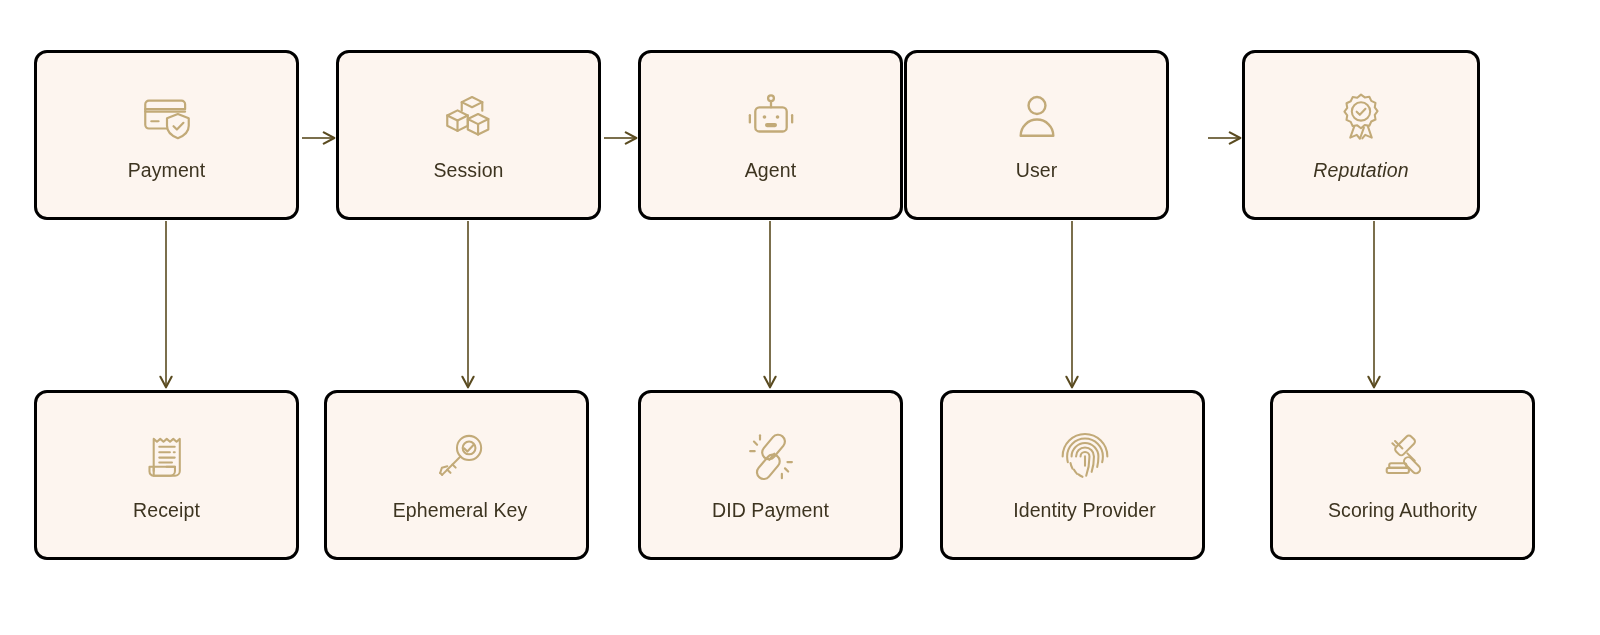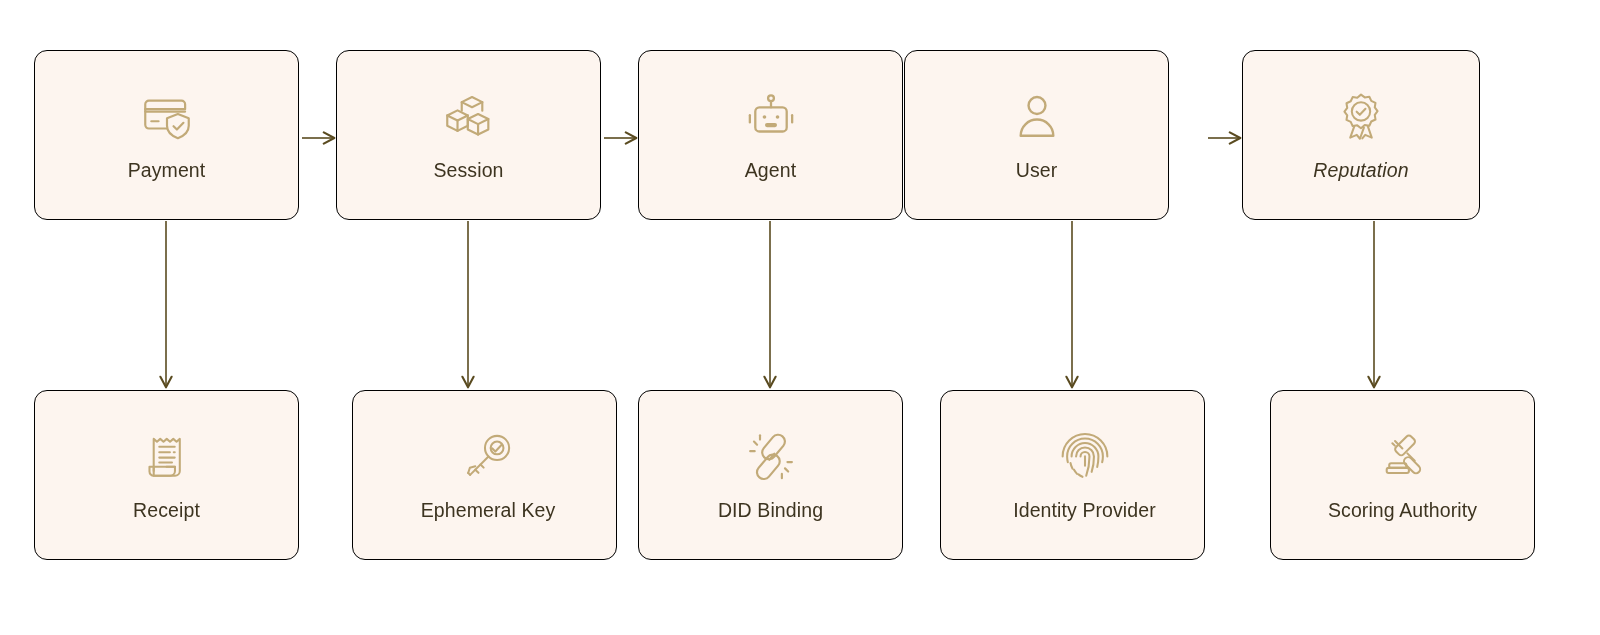--- a/index.html
+++ b/index.html
@@ -29,21 +29,21 @@
     width: 1600px;
     height: 635px;
     pointer-events: none;
   }
 
   
   .card {
     position: absolute;
     box-sizing: border-box;
     background: #fdf5ef;
-    border: 1px solid #000000;
+    border: 3px solid #000000;
     border-radius: 13px;
     display: flex;
     flex-direction: column;
     align-items: center;
     justify-content: center;
   }
   .card.top    { top: 50px;  height: 170px; }
   .card.bottom { top: 390px; height: 170px; }
 
   .card-icon {
@@ -177,21 +177,21 @@
         <path d="M17.6 20h8.8"></path>
         <path d="M29.6 20h.8"></path>
         <path d="M17.6 24.5h12.8"></path>
         <path d="M17.6 28.6h10.5"></path>
         <path d="M23.6 32h7"></path>
       </svg>
     </span>
     <span class="card-label">Receipt</span>
   </div>
 
-  <div class="card bottom" style="left:352px;width:265px;padding-left:7px;">
+  <div class="card bottom" style="left:324px;width:265px;padding-left:7px;">
     <span class="card-icon">
       <svg viewBox="0 0 48 48" fill="none" stroke="currentColor" stroke-width="1.7" stroke-linecap="round" stroke-linejoin="round">
         <circle cx="31.5" cy="16.5" r="10"></circle>
         <path d="M27.4 16.8l2.7 2.7 5.2-5.6"></path>
         <circle cx="31.5" cy="16.5" r="5.3"></circle>
         <path d="M24.4 23.6L9.2 38.8"></path>
         <path d="M9.2 38.8l-1.6-1.6"></path>
         <path d="M13.5 34.5l2.6 2.6"></path>
         <path d="M17.8 30.2l2.6 2.6"></path>
         <path d="M7.6 37.2l1.4-4.3 4.5-1.3"></path>
@@ -207,21 +207,21 @@
         <rect x="16.2" y="20.6" width="11.2" height="23" rx="5.6" transform="rotate(40 21.8 32.1)"></rect>
         <path d="M22.6 26.3l4.2-5"></path>
         <path d="M12.5 13.8l-2.6-2.6"></path>
         <path d="M10.5 19.2H6.8"></path>
         <path d="M14.9 9.6V6"></path>
         <path d="M35.6 33.4l2.6 2.6"></path>
         <path d="M37.6 28.2h3.7"></path>
         <path d="M33 38v3.6"></path>
       </svg>
     </span>
-    <span class="card-label">DID Binding</span>
+    <span class="card-label">DID Payment</span>
   </div>
 
   <div class="card bottom" style="left:940px;width:265px;padding-left:24px;">
     <span class="card-icon">
       <svg viewBox="0 0 48 48" fill="none" stroke="currentColor" stroke-width="1.7" stroke-linecap="round" stroke-linejoin="round">
         <path d="M5.5 23.5C5.5 13.3 13.8 5 24 5s18.5 8.3 18.5 18.5"></path>
         <path d="M9.8 28.4c-.4-1.6-.6-3.2-.6-4.9 0-8.2 6.6-14.8 14.8-14.8s14.8 6.6 14.8 14.8c0 1.7-.2 3.3-.6 4.9"></path>
         <path d="M13.6 33.6c-.8-1.5-1.3-3-1.6-4.6"></path>
         <path d="M12.9 23.5c0-6.1 5-11.1 11.1-11.1s11.1 5 11.1 11.1c0 3-.3 5.9-1 8.7"></path>
         <path d="M17.4 38c-1-1.1-1.9-2.3-2.6-3.6"></path>

